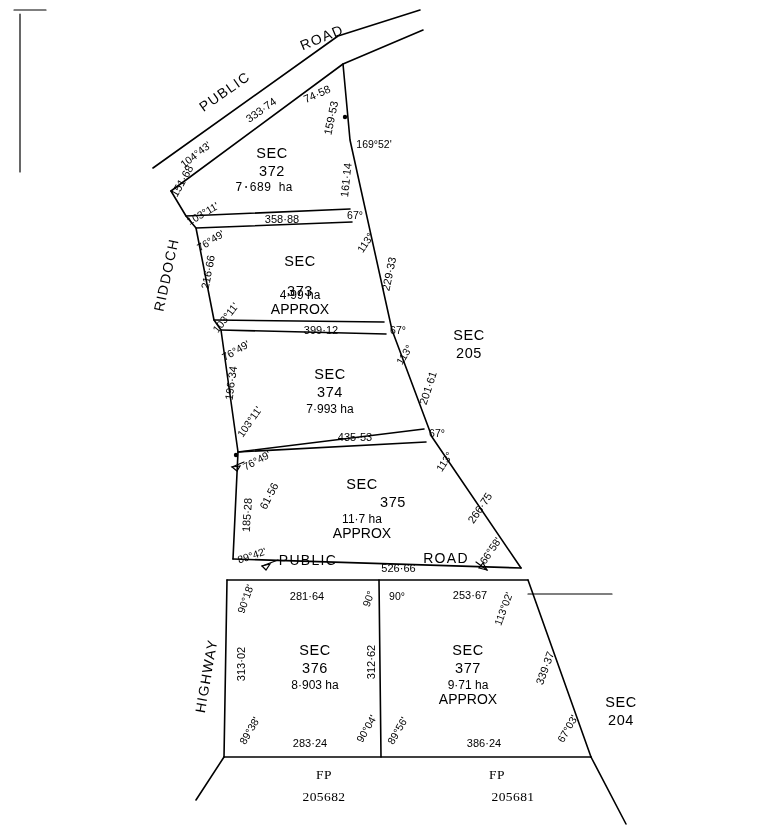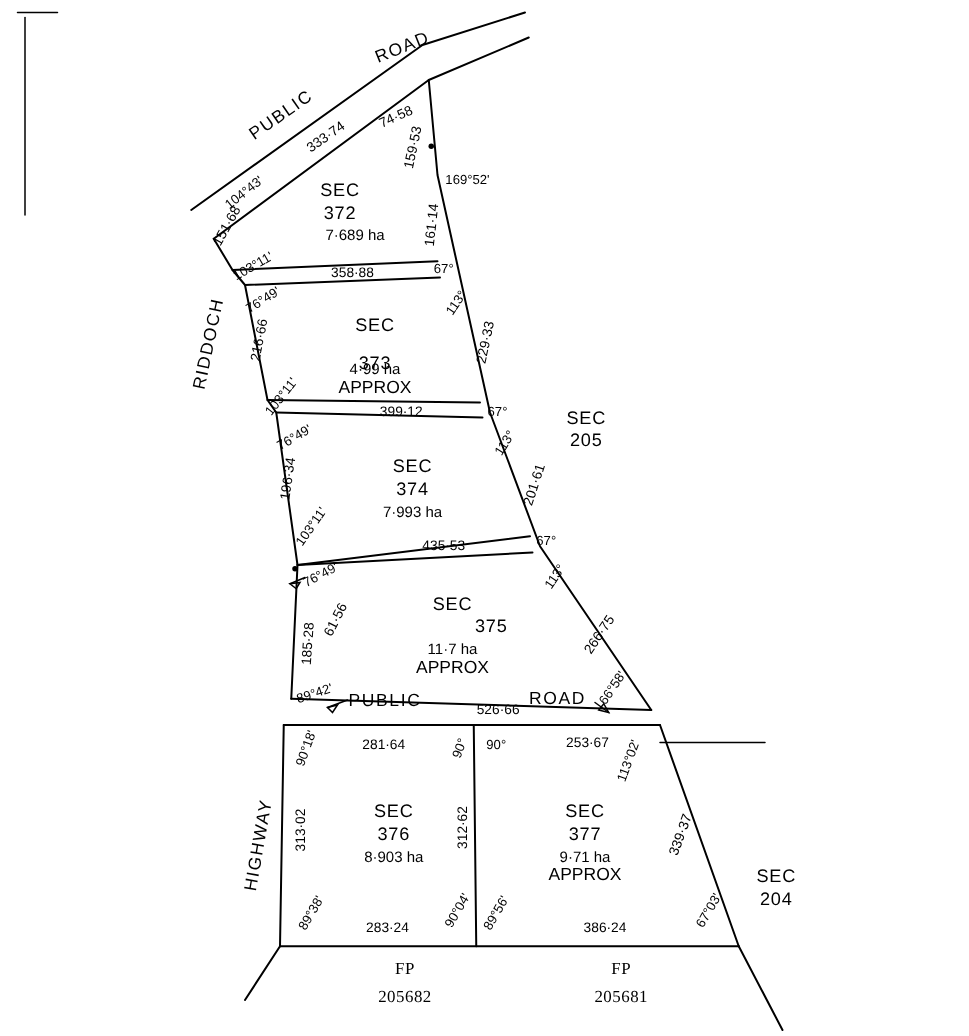--- a/index.html
+++ b/index.html
@@ -132,21 +132,21 @@
 
   <div class="lbl roadtxt ctr" style="left:225px; top:92px; transform:translate(-50%,-50%) rotate(-35deg);">PUBLIC</div>
   <div class="lbl roadtxt ctr" style="left:322px; top:38px; transform:translate(-50%,-50%) rotate(-22deg);">ROAD</div>
   <div class="lbl roadtxt ctr" style="left:167px; top:275px; transform:translate(-50%,-50%) rotate(-78deg);">RIDDOCH</div>
   <div class="lbl roadtxt ctr" style="left:207px; top:676px; transform:translate(-50%,-50%) rotate(-80deg);">HIGHWAY</div>
   <div class="lbl roadtxt ctr" style="left:308px; top:561px;">PUBLIC</div>
   <div class="lbl roadtxt ctr" style="left:446px; top:559px;">ROAD</div>
 
   <div class="lbl sec-name ctr" style="left:272px; top:153px;">SEC</div>
   <div class="lbl sec-num ctr" style="left:272px; top:171px;">372</div>
-  <div class="lbl sec-area ctr" style="left:284px; top:189px;">7·689 ha</div>
+  <div class="lbl sec-area ctr" style="left:264px; top:189px;font-family:Liberation Mono, monospace;">7·689 ha</div>
 
   <div class="lbl sec-name ctr" style="left:300px; top:261px;">SEC</div>
   <div class="lbl sec-num ctr" style="left:300px; top:291px;">373</div>
   <div class="lbl sec-area ctr" style="left:300px; top:296px;">4·99 ha</div>
   <div class="lbl sec-approx ctr" style="left:300px; top:310px;">APPROX</div>
 
   <div class="lbl sec-name ctr" style="left:330px; top:374px;">SEC</div>
   <div class="lbl sec-num ctr" style="left:330px; top:392px;">374</div>
   <div class="lbl sec-area ctr" style="left:330px; top:410px;">7·993 ha</div>
 
@@ -166,21 +166,21 @@
 
   <div class="lbl sec-name ctr" style="left:469px; top:335px;">SEC</div>
   <div class="lbl sec-num ctr" style="left:469px; top:353px;">205</div>
 
   <div class="lbl sec-name ctr" style="left:621px; top:702px;">SEC</div>
   <div class="lbl sec-num ctr" style="left:621px; top:720px;">204</div>
 
   <div class="lbl fptxt ctr" style="left:324px; top:775px;">FP</div>
   <div class="lbl fptxt ctr" style="left:324px; top:797px;">205682</div>
   <div class="lbl fptxt ctr" style="left:497px; top:775px;">FP</div>
-  <div class="lbl fptxt ctr" style="left:497px; top:797px;">205681</div>
+  <div class="lbl fptxt ctr" style="left:513px; top:797px;">205681</div>
 
   <div class="lbl dim ctr" style="left:261px; top:110px; transform:translate(-50%,-50%) rotate(-35deg);">333·74</div>
   <div class="lbl dim ctr" style="left:317px; top:94px; transform:translate(-50%,-50%) rotate(-24deg);">74·58</div>
   <div class="lbl dim ctr" style="left:331px; top:118px; transform:translate(-50%,-50%) rotate(-78deg);">159·53</div>
   <div class="lbl dim ctr" style="left:182px; top:181px; transform:translate(-50%,-50%) rotate(-61deg);">151·68</div>
   <div class="lbl dim ctr" style="left:346px; top:180px; transform:translate(-50%,-50%) rotate(-84deg);">161·14</div>
   <div class="lbl dim ctr" style="left:282px; top:219px;">358·88</div>
   <div class="lbl dim ctr" style="left:208px; top:272px; transform:translate(-50%,-50%) rotate(-79deg);">216·66</div>
   <div class="lbl dim ctr" style="left:389px; top:274px; transform:translate(-50%,-50%) rotate(-78deg);">229·33</div>
   <div class="lbl dim ctr" style="left:321px; top:330px;">399·12</div>

